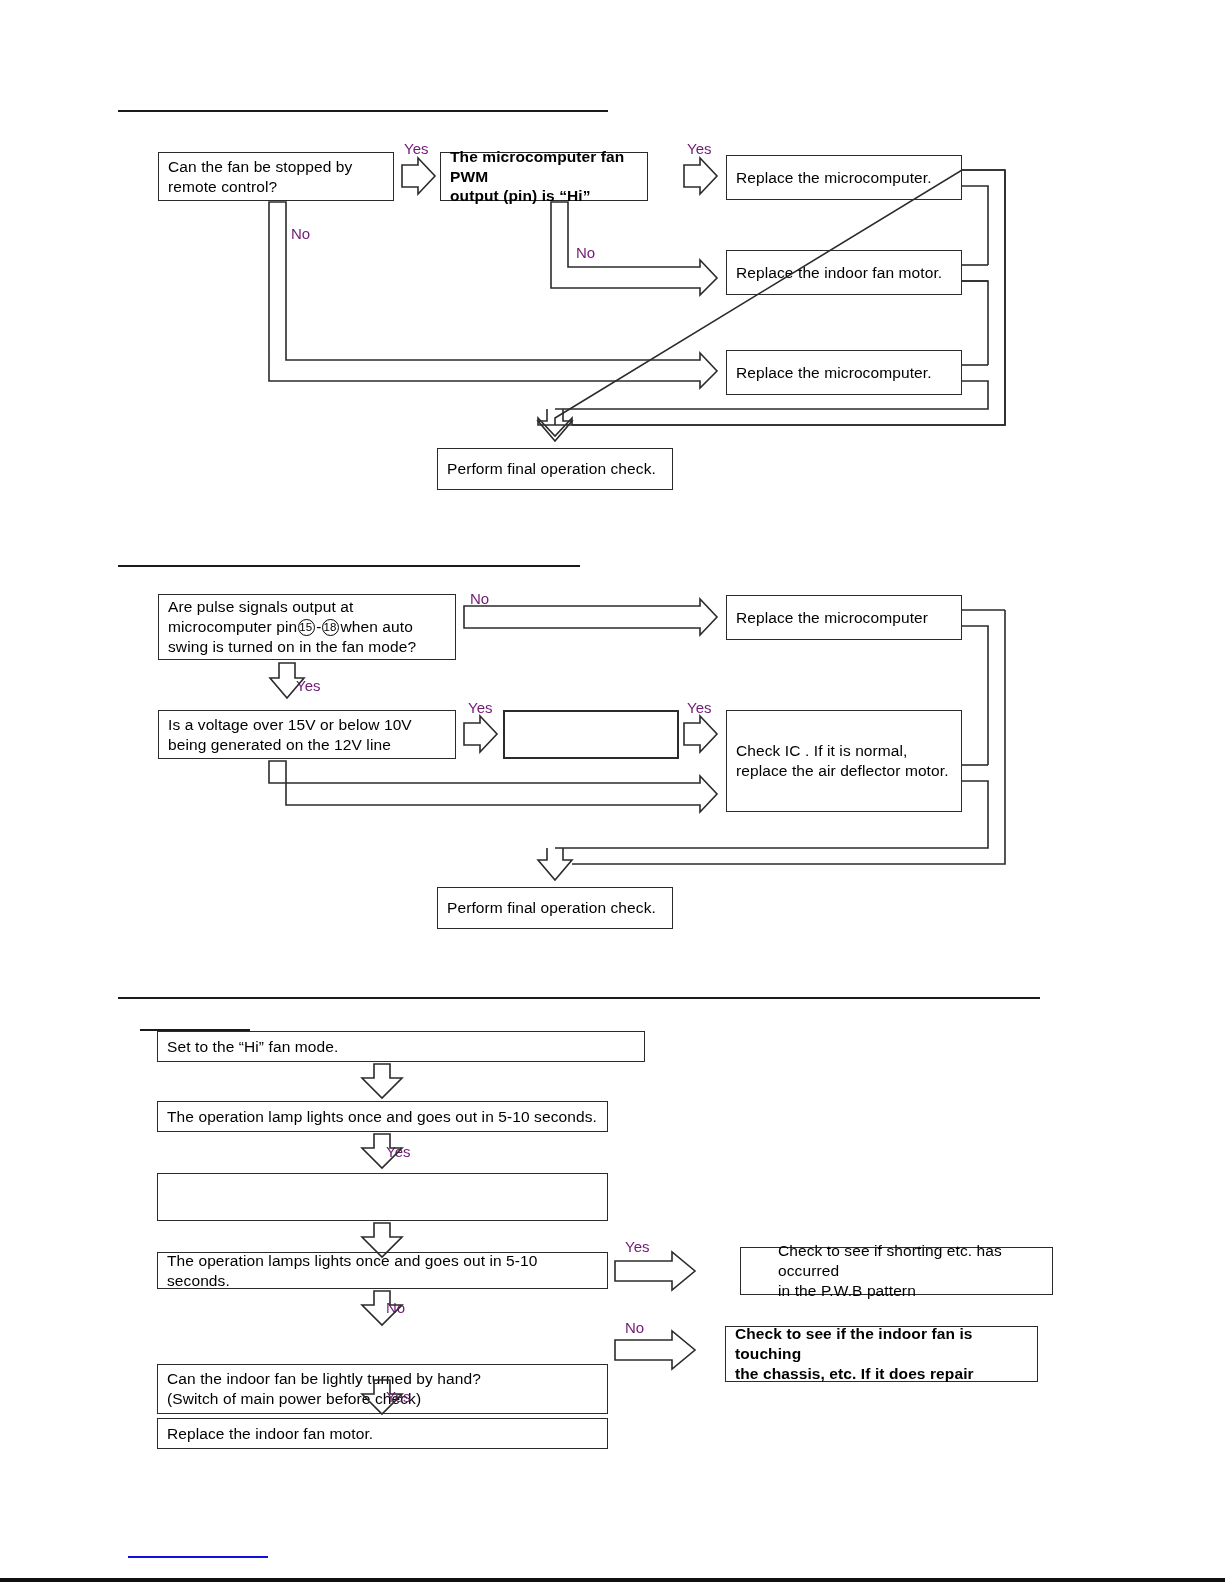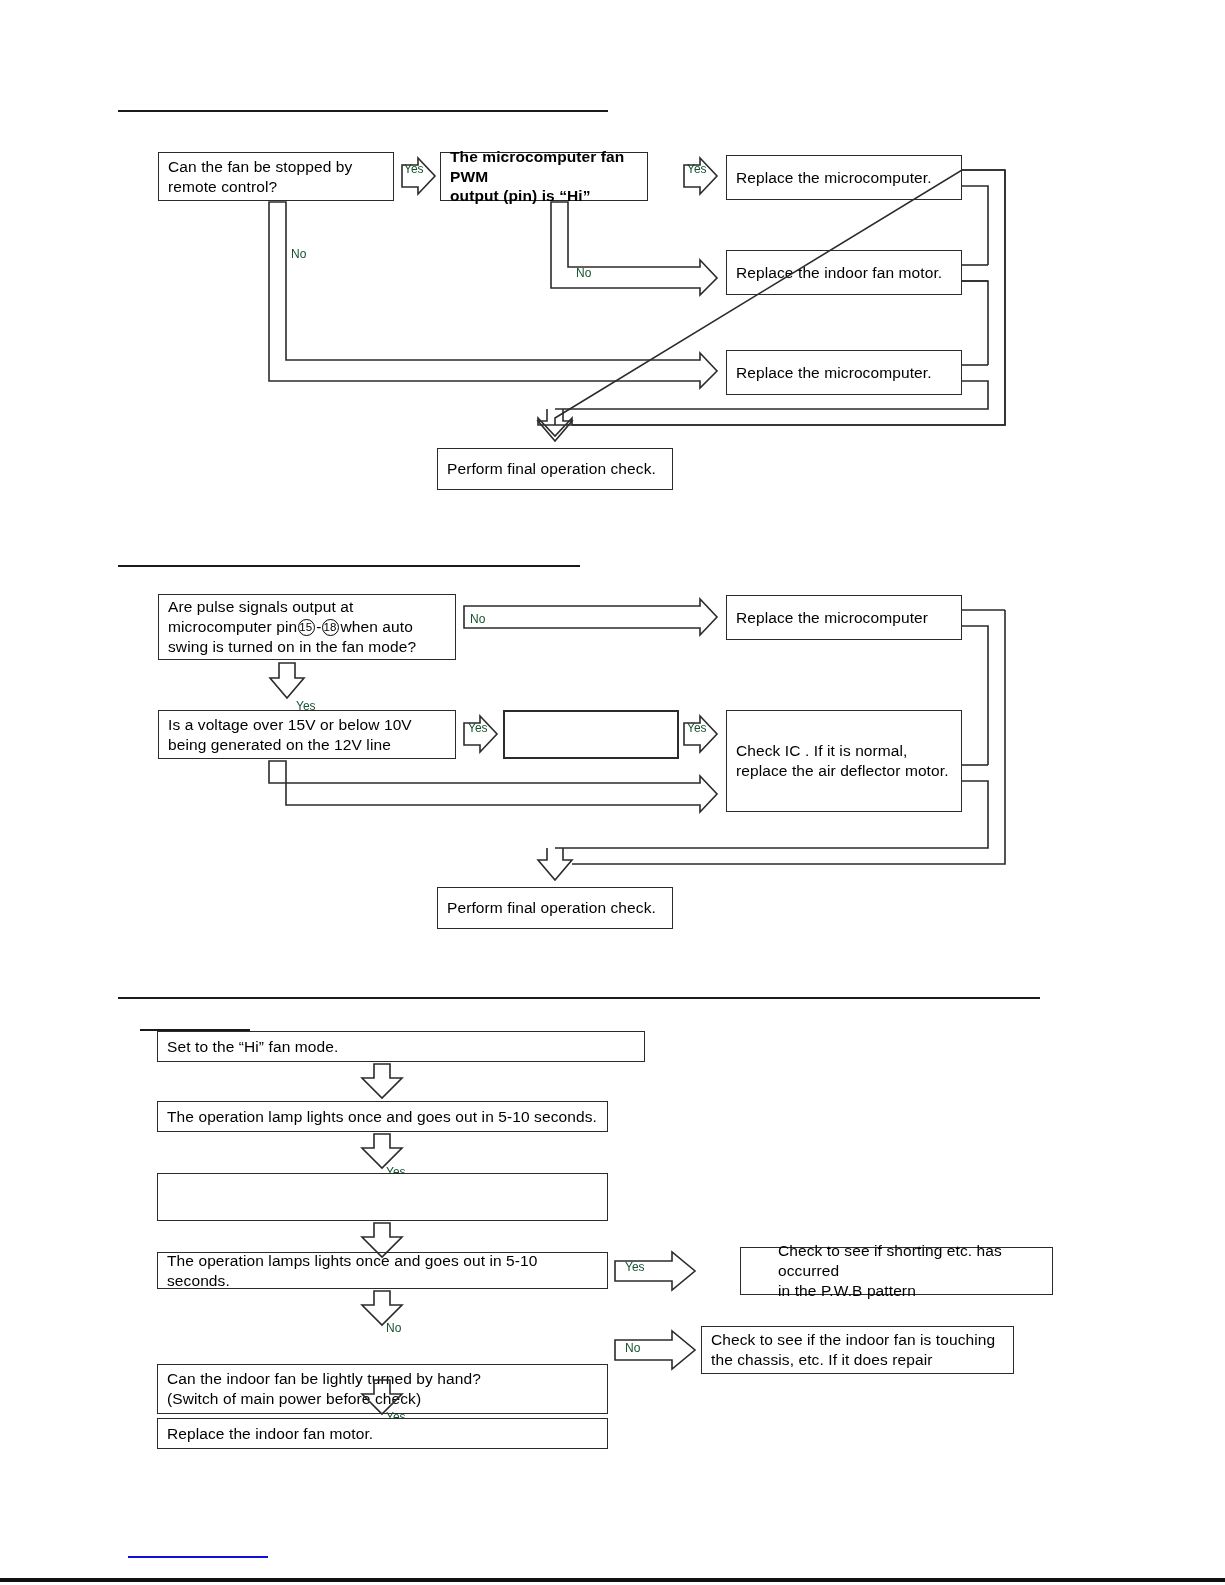--- a/index.html
+++ b/index.html
@@ -45,25 +45,24 @@
     letter-spacing: 0.1px;
     color: #000;
     white-space: pre-line;
   }
   .box.thick { border-width: 2.2px; }
   .box .txt { display: block; white-space: pre-line; }
 
   
   .lbl {
     position: absolute;
-    font-size: 12px;
+    font-size: 15px;
     line-height: 1;
-    color: #14532d;
+    color: #701a75;
     white-space: nowrap;
-    margin-top: 22px;
   }
 
   
   .overlay {
     position: absolute;
     left: 0; top: 0;
     width: 1225px;
     height: 1585px;
     pointer-events: none;
   }
@@ -207,21 +206,21 @@
 
   <div class="lbl" style="left:386px; top:1300px;">No</div>
 
   <div class="box" style="left:157px; top:1328px; width:451px; height:50px;margin-top:36px;">
     <span class="txt">Can the indoor fan be lightly turned by hand?
 (Switch of main power before check)</span>
   </div>
 
   <div class="lbl" style="left:625px; top:1320px;">No</div>
 
-  <div class="box" style="left:701px; top:1326px; width:313px; height:48px;">
+  <div class="box" style="left:725px; top:1326px; width:313px; height:56px;font-weight:bold;">
     <span class="txt">Check to see if the indoor fan is touching
 the chassis, etc. If it does repair</span>
   </div>
 
   <div class="lbl" style="left:386px; top:1389px;">Yes</div>
 
   <div class="box" style="left:157px; top:1418px; width:451px; height:31px;">
     <span class="txt">Replace the indoor fan motor.</span>
   </div>
 

